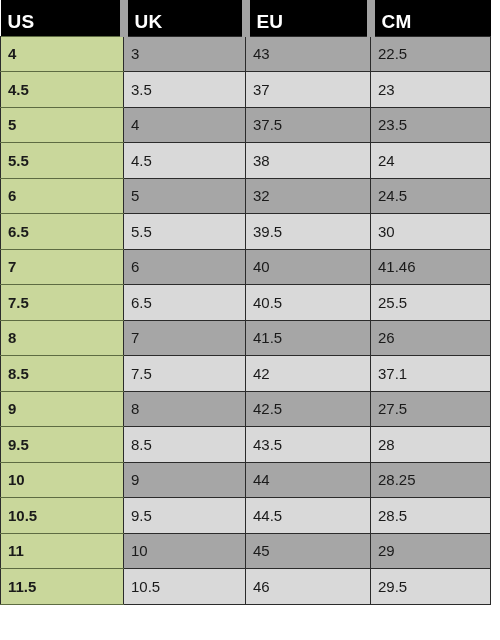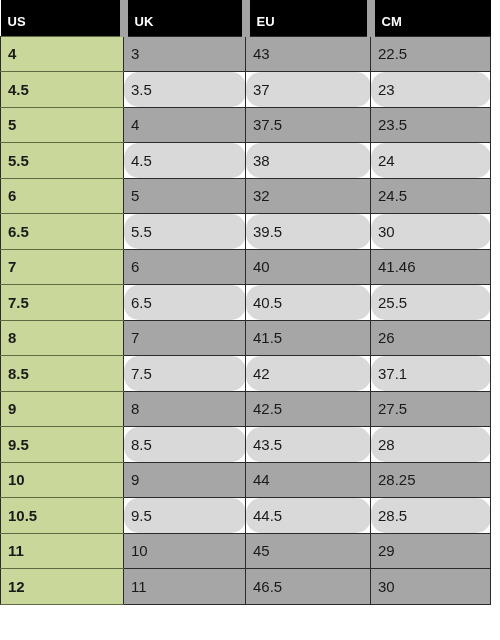--- a/index.html
+++ b/index.html
@@ -28,21 +28,21 @@
   col.c-eu { width: 125px; }
   col.c-cm { width: 120px; }
 
   
   thead tr {
     height: 36px;
   }
   thead th {
     background: #000000;
     color: #ffffff;
-    font-size: 13px;
+    font-size: 19px;
     font-weight: bold;
     text-align: left;
     padding: 8px 0 0 7px;
     margin: 0;
     border: none;
     vertical-align: middle;
     letter-spacing: 0.2px;
     box-sizing: border-box;
   }
   thead th.divider {
@@ -70,21 +70,21 @@
     background: #c9d79b;
     font-weight: bold;
     border-left: 1px solid #2b2b2b;
     border-right: 1px solid #2b2b2b;
     border-top: 1px solid #5d6b42;
     border-bottom: 1px solid #5d6b42;
   }
 
   
   tbody tr.row-dark td.col-conv { background: #a6a6a6; }
-  tbody tr.row-light td.col-conv { background: #d9d9d9; border-radius: 15px; }
+  tbody tr.row-light td.col-conv { background: #d9d9d9; }
 
   tbody td.col-conv {
     font-weight: normal;
   }
 </style>
 </head>
 <body>
 
 <table id="size-table">
   <colgroup>
@@ -185,20 +185,20 @@
         <td class="col-conv">9.5</td>
         <td class="col-conv">44.5</td>
         <td class="col-conv">28.5</td>
       </tr>
       <tr class="row-dark">
         <td class="col-us">11</td>
         <td class="col-conv">10</td>
         <td class="col-conv">45</td>
         <td class="col-conv">29</td>
       </tr>
-      <tr class="row-dark">
-        <td class="col-us">12</td>
-        <td class="col-conv">11</td>
-        <td class="col-conv">46.5</td>
-        <td class="col-conv">30</td>
+      <tr class="row-light">
+        <td class="col-us">11.5</td>
+        <td class="col-conv">10.5</td>
+        <td class="col-conv">46</td>
+        <td class="col-conv">29.5</td>
       </tr>
     </tbody>
 </table>
 
 </body></html>

